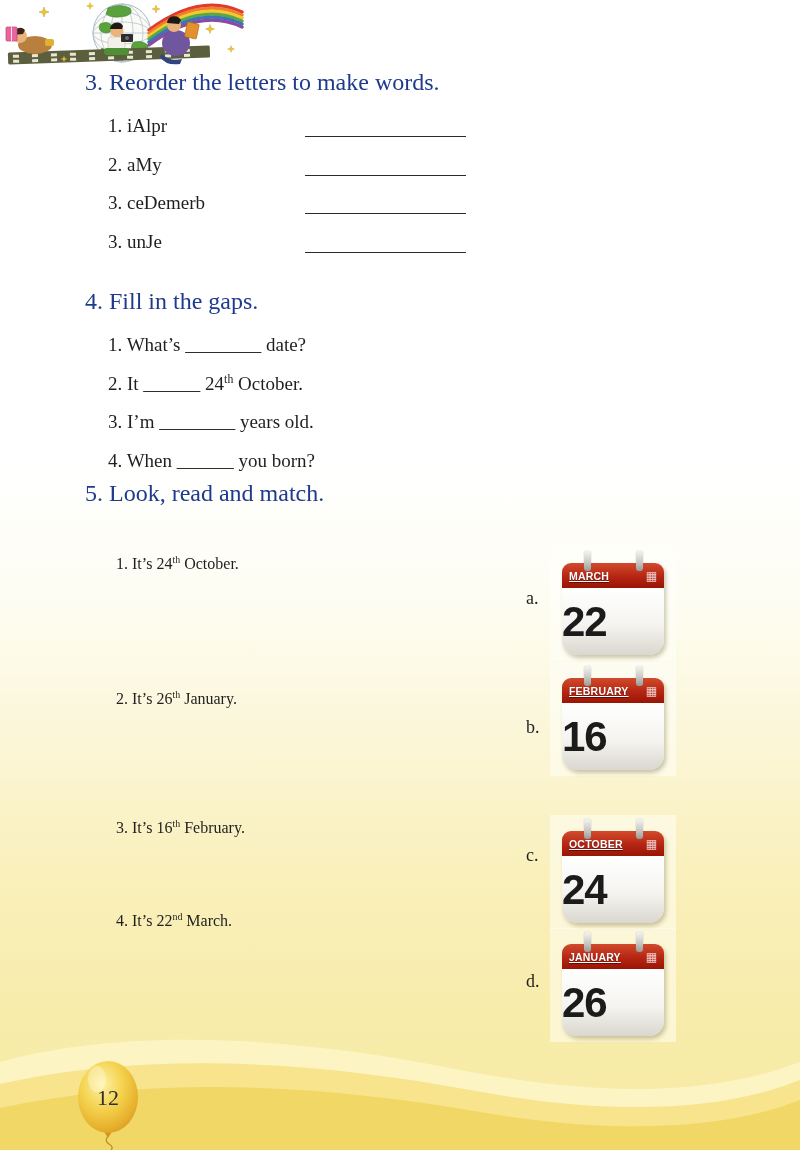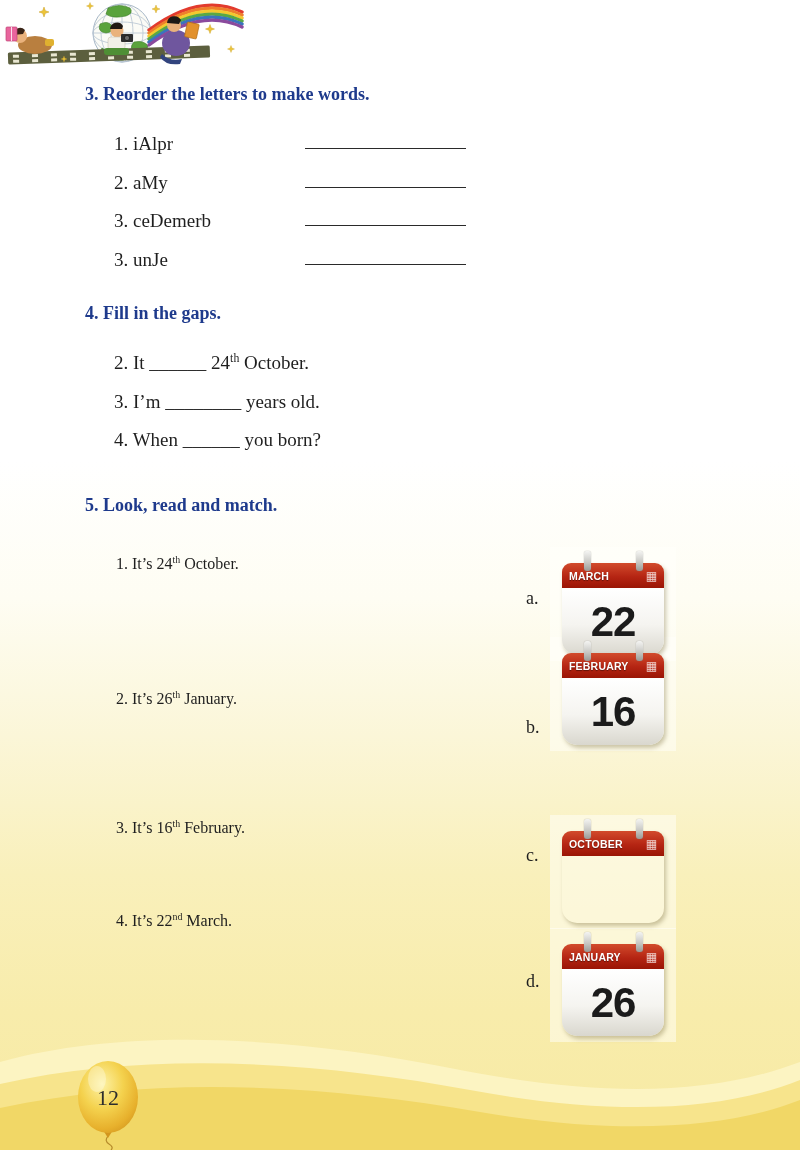--- a/index.html
+++ b/index.html
@@ -3,43 +3,43 @@
 <meta charset="utf-8">
 <style>
   html,body{margin:0;padding:0;background:#ffffff;}
   .page{
     position:relative;width:800px;height:1150px;overflow:hidden;
     font-family:"Liberation Serif",serif;color:#1f1f1f;
     background:linear-gradient(180deg,#ffffff 0%,#ffffff 40%,#fefdf3 52%,#fbf6d8 64%,#f9f0bb 76%,#f8ecab 88%,#f7eaa3 100%);
   }
   
   .ex{position:absolute;left:85px;}
-  .ex-heading{margin:12px 0 16px 0;font-size:18px;line-height:22px;font-weight:bold;color:#1e3a8c;}
+  .ex-heading{margin:0 0 16px 0;font-size:24px;line-height:22px;font-weight:normal;color:#1e3a8c;}
   .ex-rows{margin-left:23px;}
   .ex-row{position:relative;height:38.5px;}
-  .ex-row .item-text{position:absolute;top:6px;left:6px;font-size:19px;white-space:nowrap;margin-top:6px;}
+  .ex-row .item-text{position:absolute;top:6px;left:0;font-size:19px;white-space:nowrap;}
   .ex-row .blank{position:absolute;left:197px;top:27px;width:161px;border-bottom:1.7px solid #2a2a2a;}
   sup{font-size:62%;line-height:0;}
   .ex5-item{position:absolute;left:108px;margin:8px;font-size:16px;white-space:nowrap;}
   .opt-label{position:absolute;left:526px;font-size:18px;}
   
   .calendar{position:absolute;left:562px;width:102px;height:104px;}
   .cal-bg{position:absolute;left:-12px;top:-4px;width:126px;height:114px;background:rgba(255,255,252,.5);}
   .clip{position:absolute;top:0;width:7px;height:20px;border-radius:3px;
         background:linear-gradient(180deg,#f4f4f2 0%,#c9c9c5 55%,#9a9a96 100%);
         box-shadow:0 0 1px #7e7e7a;z-index:3;}
   .clip.c1{left:22px;} .clip.c2{left:74px;}
   .cal-card{position:absolute;top:12px;left:0;right:0;bottom:0;border-radius:9px 9px 15px 15px;
             overflow:hidden;box-shadow:2px 3px 4px rgba(110,95,40,.35);z-index:2;}
   .cal-header{height:25px;display:flex;align-items:center;justify-content:space-between;padding:0 7px;
               background:linear-gradient(180deg,#d24b2c 0%,#b52513 55%,#9a1505 100%);}
   .cal-month{font-family:"Liberation Sans",sans-serif;font-weight:bold;font-size:10.5px;color:#ffffff;
-             letter-spacing:.2px;text-shadow:0 1px 1px rgba(0,0,0,.45);white-space:nowrap;}
+             letter-spacing:.2px;text-shadow:0 1px 1px rgba(0,0,0,.45);white-space:nowrap;text-decoration:underline;}
   .cal-grid{color:rgba(255,255,255,.78);font-size:12px;line-height:1;font-family:"DejaVu Sans",sans-serif;}
-  .cal-body{height:67px;display:flex;align-items:center;justify-content:center;
+  .cal-body{height:67px;display:flex;align-items:center;
             background:linear-gradient(180deg,#ffffff 0%,#f5f4f0 55%,#d9d7ce 100%);}
   .cal-day{font-family:"Liberation Sans",sans-serif;font-weight:bold;font-size:42px;color:#1b1b1b;letter-spacing:-1px;}
   .abs{position:absolute;}
 </style>
 </head>
 <body>
 
 <div class="page">
 
   <svg class="abs" style="left:4px;top:2px" width="240" height="66" viewBox="0 0 240 66">
@@ -150,20 +150,23 @@
         <span class="item-text">3. unJe</span>
         <span class="blank"></span>
       </div>
     </div>
   </section>
 
   <section class="ex" style="top:290px;width:420px">
     <h2 class="ex-heading">4. Fill in the gaps.</h2>
     <div class="ex-rows">
       <div class="ex-row">
+        <span class="item-text"><span>1. What’s ________ date?</span><sup></sup><span></span></span>
+      </div>
+      <div class="ex-row">
         <span class="item-text"><span>2. It ______ 24</span><sup>th</sup><span> October.</span></span>
       </div>
       <div class="ex-row">
         <span class="item-text"><span>3. I’m ________ years old.</span><sup></sup><span></span></span>
       </div>
       <div class="ex-row">
         <span class="item-text"><span>4. When ______ you born?</span><sup></sup><span></span></span>
       </div>
     </div>
   </section>
@@ -190,21 +193,21 @@
       <div class="cal-header">
         <span class="cal-month">MARCH</span>
         <span class="cal-grid">▦</span>
       </div>
       <div class="cal-body">
         <span class="cal-day">22</span>
       </div>
     </div>
   </div>
 
-  <div class="calendar" style="top:641px">
+  <div class="calendar" style="top:666px">
     <span class="cal-bg"></span>
     <span class="clip c1"></span>
     <span class="clip c2"></span>
     <div class="cal-card">
       <div class="cal-header">
         <span class="cal-month">FEBRUARY</span>
         <span class="cal-grid">▦</span>
       </div>
       <div class="cal-body">
         <span class="cal-day">16</span>
@@ -213,20 +216,23 @@
   </div>
 
   <div class="calendar" style="top:819px">
     <span class="cal-bg"></span>
     <span class="clip c1"></span>
     <span class="clip c2"></span>
     <div class="cal-card">
       <div class="cal-header">
         <span class="cal-month">OCTOBER</span>
         <span class="cal-grid">▦</span>
+      </div>
+      <div class="cal-body">
+        <span class="cal-day">24</span>
       </div>
     </div>
   </div>
 
   <div class="calendar" style="top:932px">
     <span class="cal-bg"></span>
     <span class="clip c1"></span>
     <span class="clip c2"></span>
     <div class="cal-card">
       <div class="cal-header">

